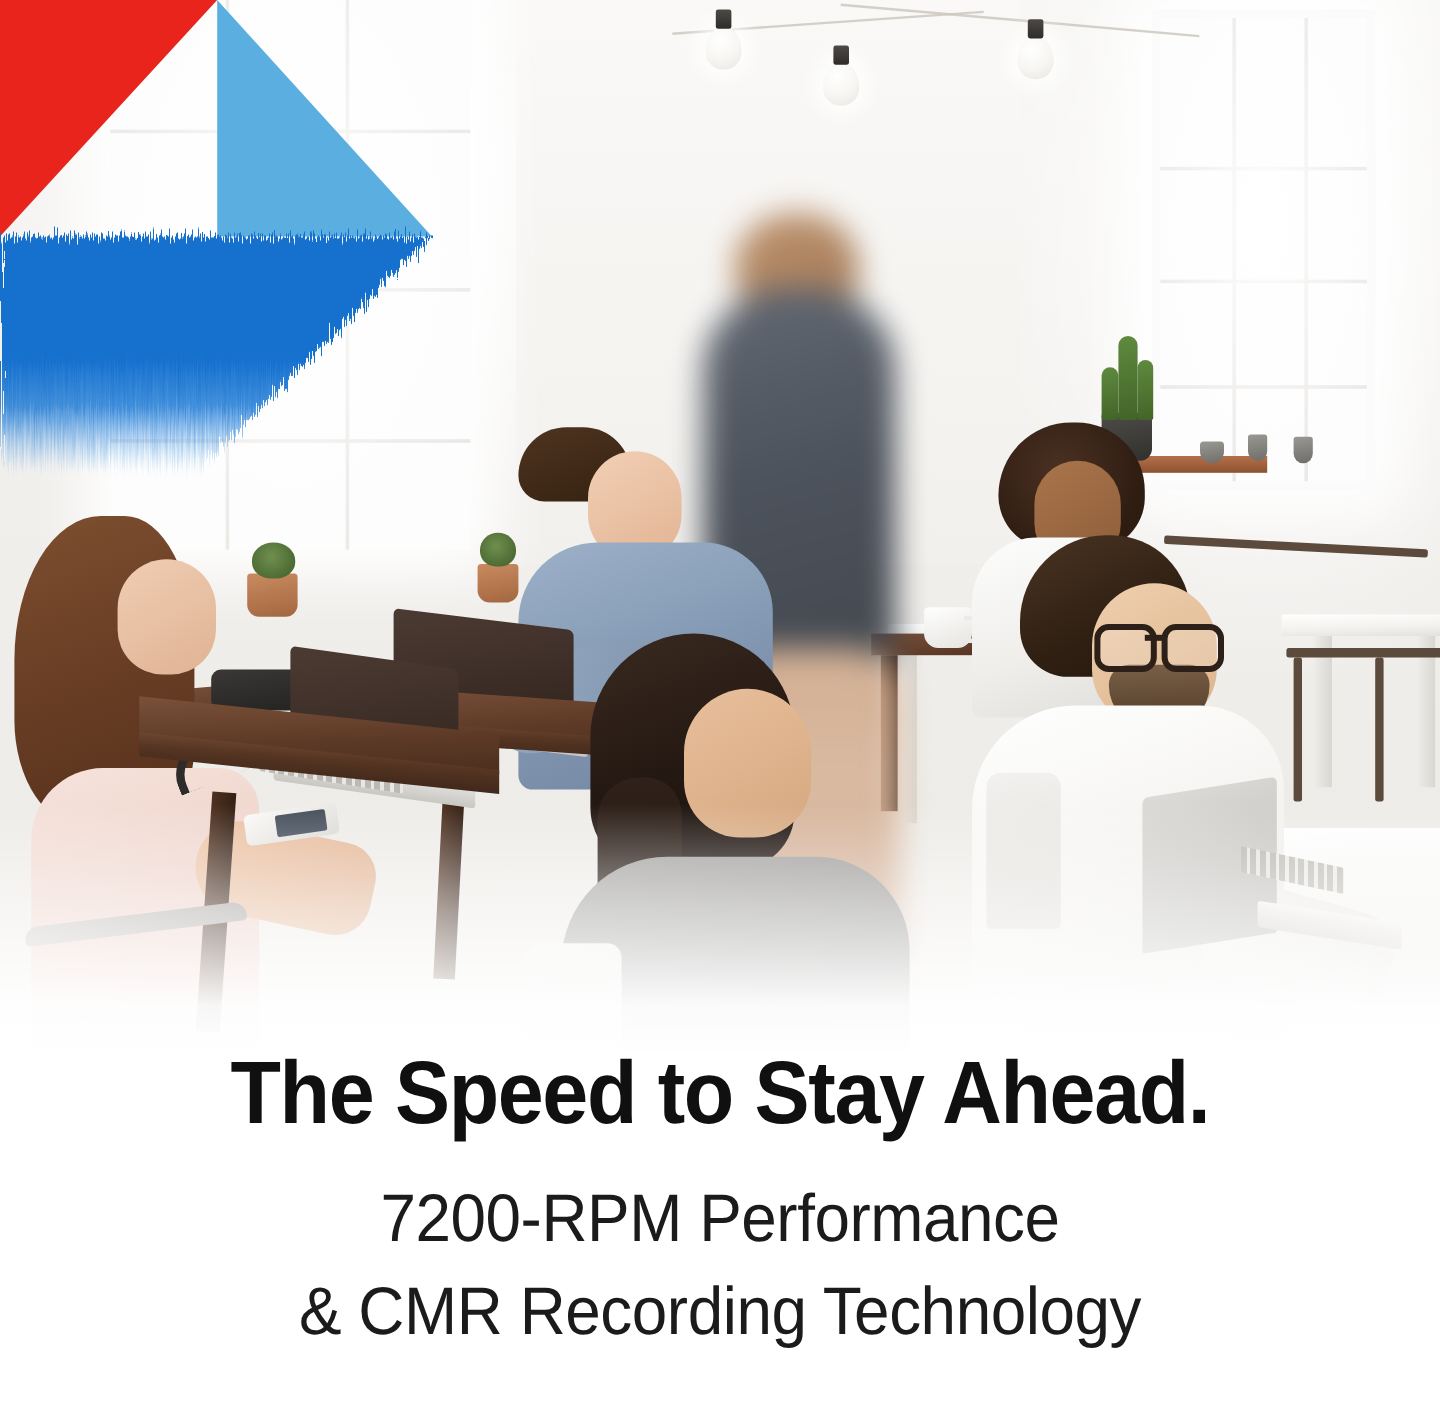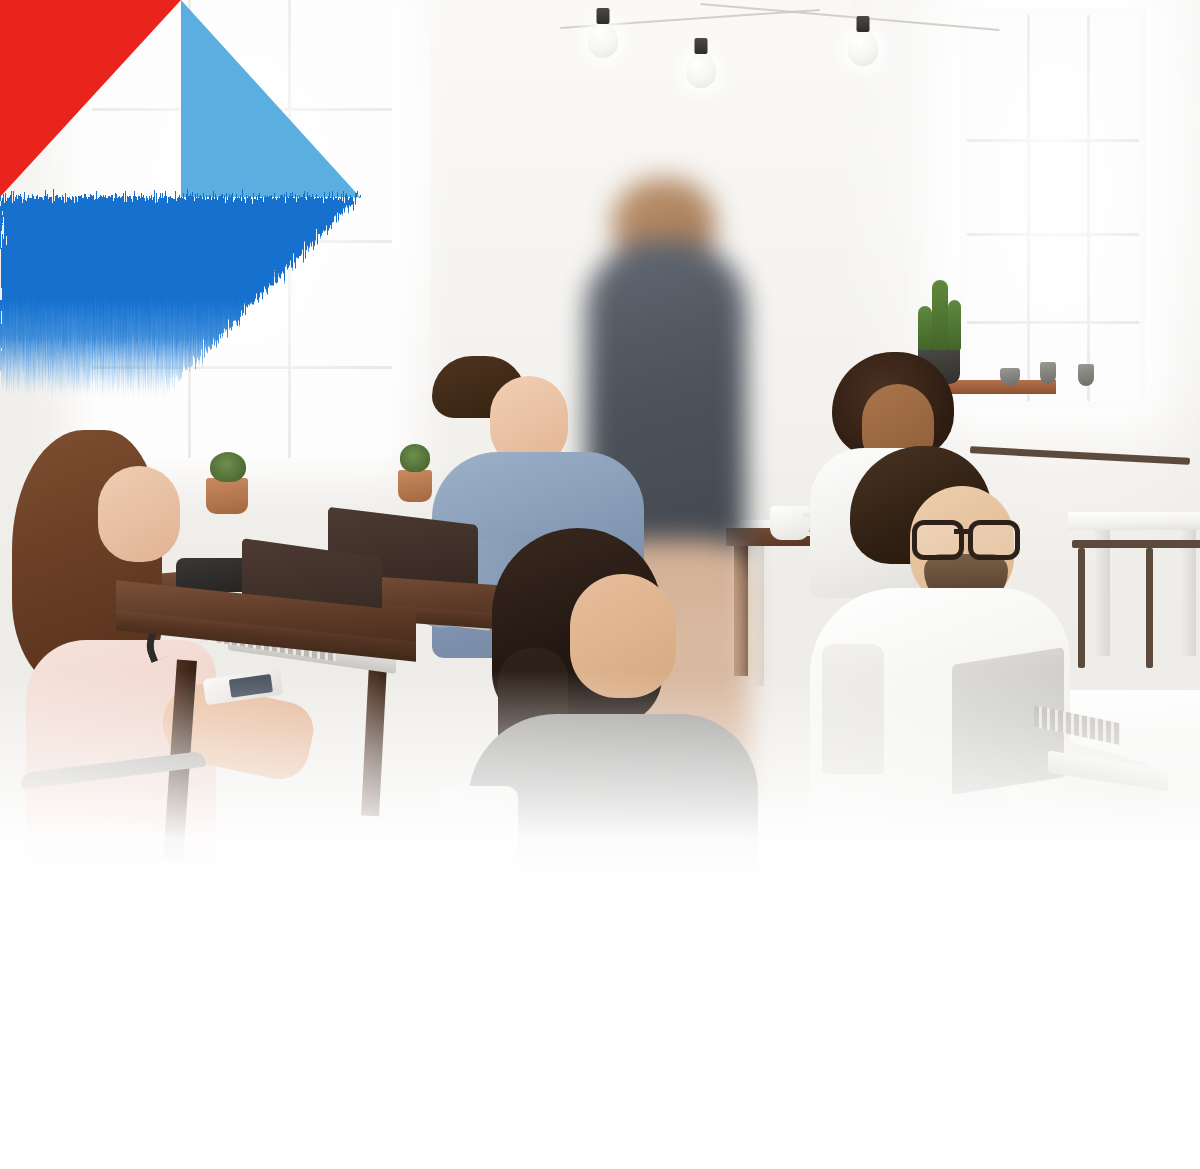--- a/index.html
+++ b/index.html
@@ -620,14 +620,19 @@
 
     <polygon points="0,0 181,0 0,197" fill="#E8241D"></polygon>
 
     <polygon points="181,0 360,197 181,197" fill="#5BAEE0"></polygon>
 
     <g filter="url(#featherBottom)">
       <polygon points="0,197 360,197 163,394 0,394" fill="url(#darkBlueFade)"></polygon>
     </g>
   </svg>
 
+  <div class="copy">
+    <h1 class="headline">The Speed to Stay Ahead.</h1>
+    <p class="subline first">7200-RPM Performance</p>
+    <p class="subline">&amp; CMR Recording Technology</p>
+  </div>
 
 </div>
 
 </body></html>

